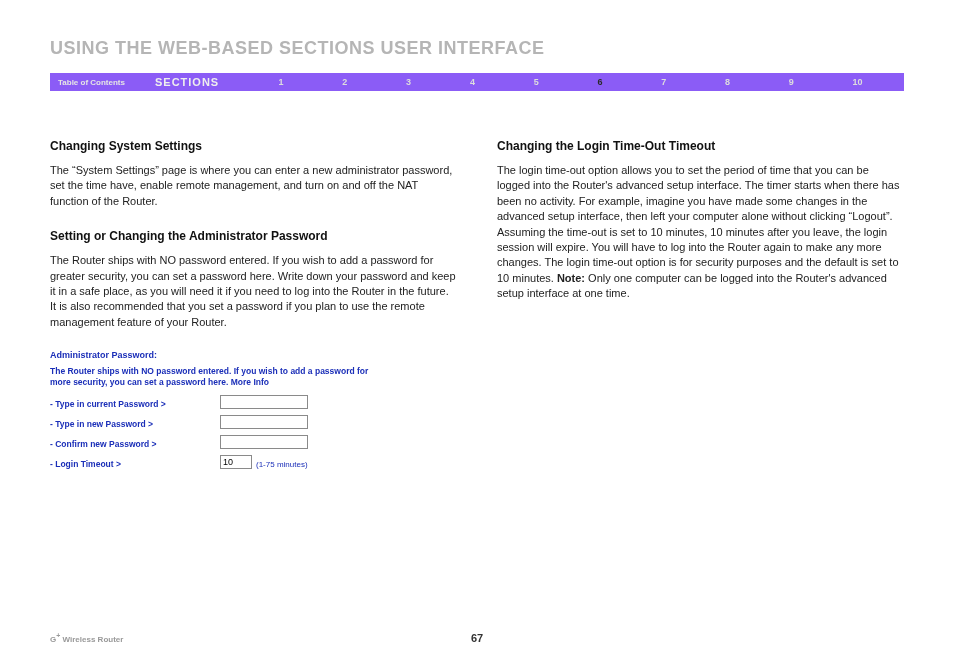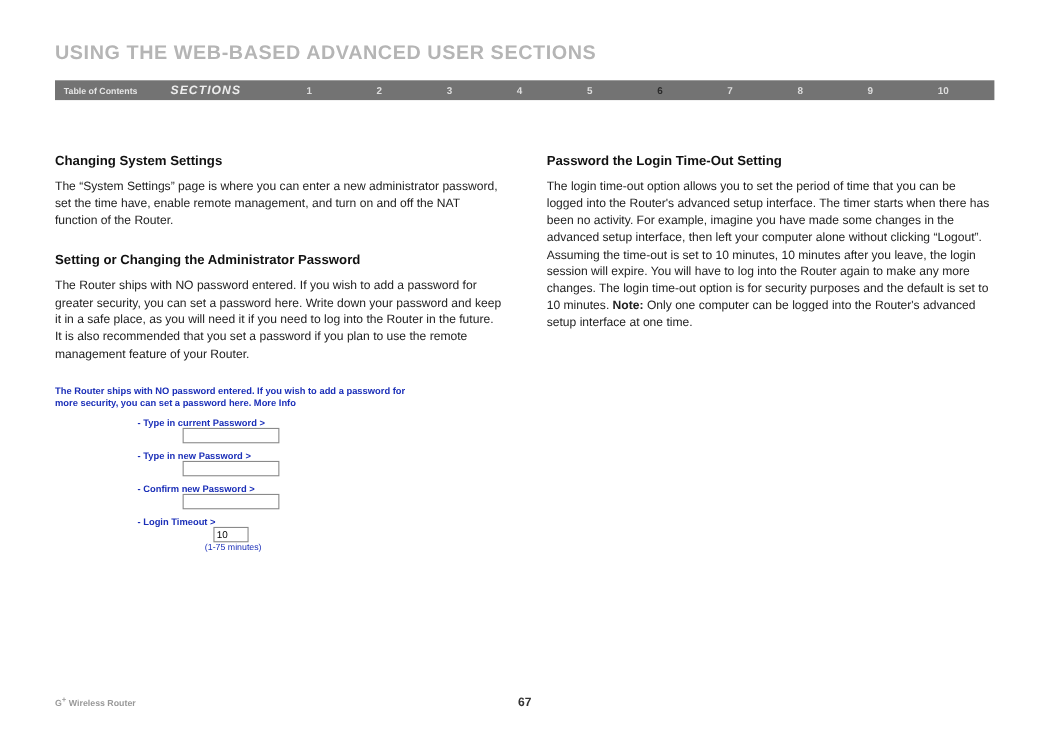--- a/index.html
+++ b/index.html
@@ -20,21 +20,21 @@
     position: relative;
   }
   .page-title {
     font-size: 18px;
     font-weight: bold;
     color: #b5b5b5;
     letter-spacing: 0.5px;
     margin-bottom: 14px;
   }
   .nav-bar {
-    background: #737373;
+    background: #8b5cf6;
     height: 18px;
     display: flex;
     align-items: center;
     color: #fff;
     font-size: 9px;
     font-weight: bold;
     padding: 0 6px 0 8px;
     box-sizing: border-box;
     margin-bottom: 48px;
   }
@@ -43,21 +43,20 @@
     font-size: 8px;
     font-weight: bold;
     white-space: nowrap;
   }
   .nav-sections {
     margin-left: 30px;
     font-size: 11px;
     font-weight: bold;
     letter-spacing: 1px;
     color: #eee;
-    font-style: italic;
   }
   .nav-numbers {
     flex: 1;
     display: flex;
     justify-content: space-around;
     margin-left: 30px;
     margin-right: 6px;
   }
   .nav-num {
     color: #ddd;
@@ -112,23 +111,22 @@
     margin-bottom: 8px;
     font-size: 8.5px;
   }
   .admin-desc .more-link {
     color: #1b2fb8;
     text-decoration: none;
     margin-top: 24px;
   }
   .admin-row {
     display: flex;
-    align-items: center;
+    align-items: flex-end;
     margin-bottom: 6px;
-    flex-direction: column;
   }
   .admin-row .lbl {
     width: 170px;
     color: #1b2fb8;
     font-weight: bold;
     font-size: 8.5px;
     white-space: nowrap;
   }
   .admin-row .lbl::before {
     content: "- ";
@@ -174,21 +172,21 @@
     transform: translateX(-50%);
     font-size: 11px;
     font-weight: bold;
     color: #333;
   }
 </style>
 </head>
 <body>
 
 <div class="page">
-  <div class="page-title">USING THE WEB-BASED ADVANCED USER SECTIONS</div>
+  <div class="page-title">USING THE WEB-BASED SECTIONS USER INTERFACE</div>
 
   <div class="nav-bar">
     <span class="nav-toc">Table of Contents</span>
     <span class="nav-sections">SECTIONS</span>
     <span class="nav-numbers">
       <span class="nav-num">1</span>
       <span class="nav-num">2</span>
       <span class="nav-num">3</span>
       <span class="nav-num">4</span>
       <span class="nav-num">5</span>
@@ -202,20 +200,21 @@
 
   <div class="columns">
     <div class="col">
       <h3 class="section-head">Changing System Settings</h3>
       <p class="body-text">The “System Settings” page is where you can enter a new administrator password, set the time have, enable remote management, and turn on and off the NAT function of the Router.</p>
 
       <h3 class="section-head">Setting or Changing the Administrator Password</h3>
       <p class="body-text">The Router ships with NO password entered. If you wish to add a password for greater security, you can set a password here. Write down your password and keep it in a safe place, as you will need it if you need to log into the Router in the future. It is also recommended that you set a password if you plan to use the remote management feature of your Router.</p>
 
       <div class="admin-box">
+        <div class="admin-head">Administrator Password:</div>
         <div class="admin-desc">
           <span>The Router ships with NO password entered. If you wish to add a password for more security, you can set a password here. </span><a href="#" class="more-link">More Info</a>
         </div>
 
         <div class="admin-row">
           <span class="lbl">Type in current Password &gt;</span>
           <input type="password" style="">
         </div>
         <div class="admin-row">
           <span class="lbl">Type in new Password &gt;</span>
@@ -227,21 +226,21 @@
         </div>
         <div class="admin-row">
           <span class="lbl">Login Timeout &gt;</span>
           <input type="text" class="small" value="10" style="">
           <span class="hint">(1-75 minutes)</span>
         </div>
       </div>
     </div>
 
     <div class="col">
-      <h3 class="section-head">Password the Login Time-Out Setting</h3>
+      <h3 class="section-head">Changing the Login Time-Out Timeout</h3>
       <p class="body-text">
         <span>The login time-out option allows you to set the period of time that you can be logged into the Router's advanced setup interface. The timer starts when there has been no activity. For example, imagine you have made some changes in the advanced setup interface, then left your computer alone without clicking “Logout”. Assuming the time-out is set to 10 minutes, 10 minutes after you leave, the login session will expire. You will have to log into the Router again to make any more changes. The login time-out option is for security purposes and the default is set to 10 minutes. </span><span class="bold-inline">Note:</span><span> Only one computer can be logged into the Router's advanced setup interface at one time.</span>
       </p>
     </div>
   </div>
 
   <div class="footer">
     <span class="footer-left"><span>G</span><sup>+</sup><span> Wireless Router</span></span>
     <span class="footer-page">67</span>
   </div>

